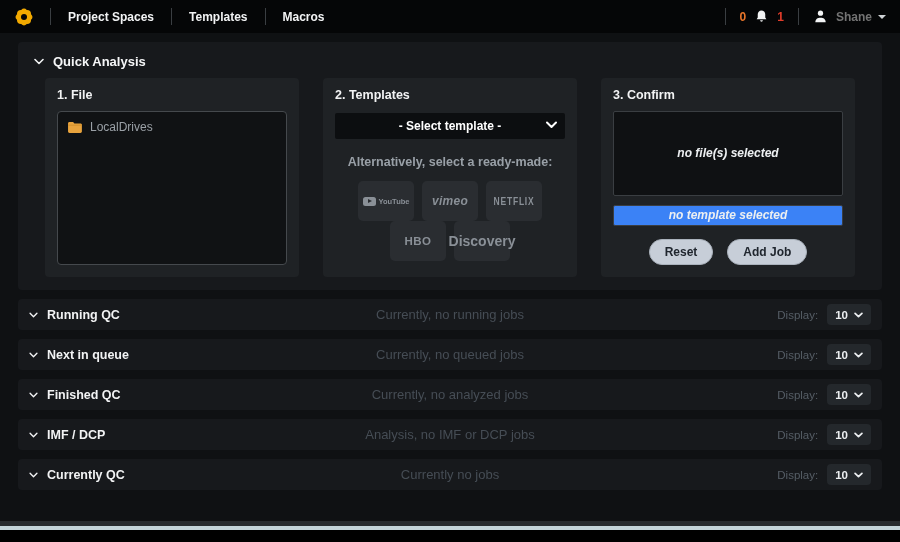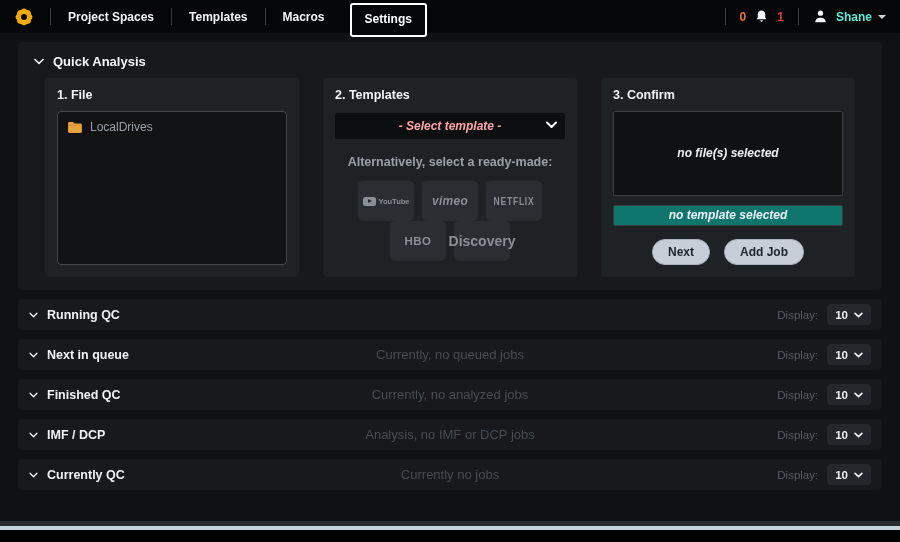--- a/index.html
+++ b/index.html
@@ -14,60 +14,60 @@
   .logo .sq.r45 { transform:rotate(45deg); }
   .logo .hole { position:absolute; left:7px; top:7px; width:6px; height:6px; background:#050607; border-radius:50%; }
   .nav-div { width:1px; height:17px; background:#3a3e42; margin:0 2px; }
   .nav-item { color:#f2f3f4; font-size:12px; font-weight:bold; padding:0 15px; cursor:pointer; white-space:nowrap; }
   .settings-tab { border:2px solid #fff; border-radius:3px; background:#050607; margin-left:10px; margin-top:7px; padding:7px 13px 9px; color:#fff; font-size:12px; font-weight:bold; cursor:pointer; position:relative; z-index:6; }
   .nav-right { margin-left:auto; display:flex; align-items:center; }
   .count-zero { color:#e8752a; font-size:12px; font-weight:bold; margin:0 8px 0 12px; }
   .count-one  { color:#e03c2a; font-size:12px; font-weight:bold; margin:0 12px 0 8px; }
   .bell { cursor:pointer; display:flex; align-items:center; }
   .user { display:flex; align-items:center; cursor:pointer; margin-left:12px; }
-  .user-name { color:#5eead4; font-size:12px; font-weight:bold; margin-left:8px; }
+  .user-name { color:#737373; font-size:12px; font-weight:bold; margin-left:8px; }
   .caret { width:0; height:0; border-left:4px solid transparent; border-right:4px solid transparent; border-top:4px solid #cfd3d6; margin-left:6px; }
 
   
   .content { flex:1; padding:9px 18px 0; }
   .qa-card { background:#17191c; border-radius:4px; padding:9px 14px 13px; }
   .qa-header { display:flex; align-items:center; gap:9px; cursor:pointer; padding:3px 2px 9px; }
   .qa-title { color:#f5f6f7; font-size:13px; font-weight:bold; }
   .chev { display:block; }
 
   .panels { display:flex; gap:24px; padding:0 13px; }
   .panel { flex:1; background:#1f2225; border-radius:4px; padding:10px 12px 12px; height:199px; display:flex; flex-direction:column; }
   .panel-title { color:#f2f3f4; font-size:12.5px; font-weight:bold; margin-bottom:9px; }
 
   
   .file-box { flex:1; background:#101214; border:1px solid #45494d; border-radius:4px; padding:8px 9px; cursor:default; }
   .tree-item { display:flex; align-items:center; gap:8px; cursor:pointer; }
   .tree-label { color:#9aa0a6; font-size:12px; }
 
   
   .tpl-select { height:26px; background:#0c0e10; border-radius:2px; display:flex; align-items:center; justify-content:center; position:relative; cursor:pointer; margin-top:2px; }
-  .tpl-select-label { color:#fca5a5; font-size:12px; font-weight:bold;font-style:italic; }
+  .tpl-select-label { color:#ffffff; font-size:12px; font-weight:bold; }
   .tpl-select .sel-chev { position:absolute; right:8px; top:8px; }
   .alt-text { color:#99a0a7; font-size:12.5px; font-weight:600; text-align:center; margin-top:16px; }
   .brand-grid { margin-top:12px; display:flex; flex-direction:column; gap:0; align-items:center; }
   .brand-row { display:flex; gap:8px; justify-content:center; }
   .brand-btn { width:56px; height:40px; background:#2a2d31; border:none; border-radius:5px; color:#8a9097; display:flex; flex-direction:column; align-items:center; justify-content:center; cursor:pointer; }
   .b-youtube { display:flex; flex-direction:row; align-items:center; gap:3px; }
   .yt-play { width:13px; height:9px; background:#8a9097; border-radius:2.5px; position:relative; flex-shrink:0; }
   .yt-play::after { content:""; position:absolute; left:5px; top:2.5px; width:0; height:0; border-left:4px solid #2a2d31; border-top:2px solid transparent; border-bottom:2px solid transparent; }
   .yt-word { font-size:7.5px; font-weight:bold; }
   .b-vimeo span { font-size:12px; font-weight:bold; font-style:italic; letter-spacing:0.3px; }
   .b-amazon .am-word { font-size:9.5px; font-weight:bold; letter-spacing:0.2px; }
   .b-netflix span { font-size:8.5px; font-weight:800; letter-spacing:0.8px; transform:scaleY(1.35); display:inline-block; }
   .b-hbo span { font-size:11.5px; font-weight:800; letter-spacing:0.5px; }
   .b-discovery span { font-size:14px; font-weight:bold; }
 
   
   .confirm-files { height:112px; background:#0f1113; border:1px solid #3a3e42; border-radius:2px; display:flex; align-items:center; justify-content:center; }
-  .confirm-tpl { height:28px; background:#0f766e; border:1px solid #3a3e42; border-radius:2px; display:flex; align-items:center; justify-content:center; margin-top:9px; }
+  .confirm-tpl { height:28px; background:#3b82f6; border:1px solid #3a3e42; border-radius:2px; display:flex; align-items:center; justify-content:center; margin-top:9px; }
   .empty-txt { color:#eceff1; font-size:12px; font-style:italic; font-weight:600; }
   .confirm-btns { display:flex; justify-content:center; gap:14px; margin-top:13px; }
   .pill-btn { background:#c7ced8; color:#20262e; border:1px solid #aab2bc; border-radius:13px; font-size:12px; font-weight:600; padding:5px 15px; cursor:pointer; font-family:"Liberation Sans", sans-serif; }
 
   
   .section-row { height:31px; background:#17191c; border-radius:4px; margin-top:9px; display:flex; align-items:center; padding:0 11px; position:relative; cursor:pointer; }
   .section-title { color:#f2f3f4; font-size:12.5px; font-weight:bold; margin-left:9px; }
   .section-status { position:absolute; left:50%; transform:translateX(-50%); color:#464d55; font-size:13px; }
   .section-right { margin-left:auto; display:flex; align-items:center; }
   .display-label { color:#565e66; font-size:11.5px; margin-right:9px; }
@@ -88,21 +88,20 @@
       <div class="sq"></div>
         <div class="sq r45"></div>
         <div class="hole"></div>
     </div>
     <div class="nav-div"></div>
     <span class="nav-item">Project Spaces</span>
     <div class="nav-div"></div>
     <span class="nav-item">Templates</span>
     <div class="nav-div"></div>
     <span class="nav-item">Macros</span>
-    <div class="settings-tab">Settings</div>
 
     <div class="nav-right">
       <div class="nav-div"></div>
       <span class="count-zero">0</span>
       <span class="bell">
         <svg width="15" height="15" viewBox="0 0 16 16">
             <path fill="#f2f3f4" d="M8 1.5c-2.5 0-4 1.9-4 4.2V9L2.8 11h10.4L12 9V5.7c0-2.3-1.5-4.2-4-4.2z"></path>
             <path fill="#f2f3f4" d="M6.5 12a1.5 1.5 0 0 0 3 0z"></path>
           </svg>
       </span>
@@ -179,33 +178,34 @@
 
         <div class="panel">
           <div class="panel-title">3. Confirm</div>
           <div class="confirm-files">
             <span class="empty-txt">no file(s) selected</span>
           </div>
           <div class="confirm-tpl">
             <span class="empty-txt">no template selected</span>
           </div>
           <div class="confirm-btns">
-            <button class="pill-btn">Next</button>
+            <button class="pill-btn">Reset</button>
             <button class="pill-btn">Add Job</button>
           </div>
         </div>
 
       </div>
     </div>
 
     <div class="section-row">
       <svg width="9" height="6" viewBox="0 0 10 7">
           <polyline points="1,1.5 5,5.5 9,1.5" fill="none" stroke="#f2f3f4" stroke-width="1.6" stroke-linecap="round" stroke-linejoin="round"></polyline>
         </svg>
       <span class="section-title">Running QC</span>
+      <span class="section-status">Currently, no running jobs</span>
       <span class="section-right">
         <span class="display-label">Display:</span>
         <span class="display-select">
           <span class="display-value">10</span>
           <svg width="9" height="6" viewBox="0 0 10 7">
               <polyline points="1,1.5 5,5.5 9,1.5" fill="none" stroke="#eceff1" stroke-width="2" stroke-linecap="round" stroke-linejoin="round"></polyline>
             </svg>
         </span>
       </span>
     </div>

